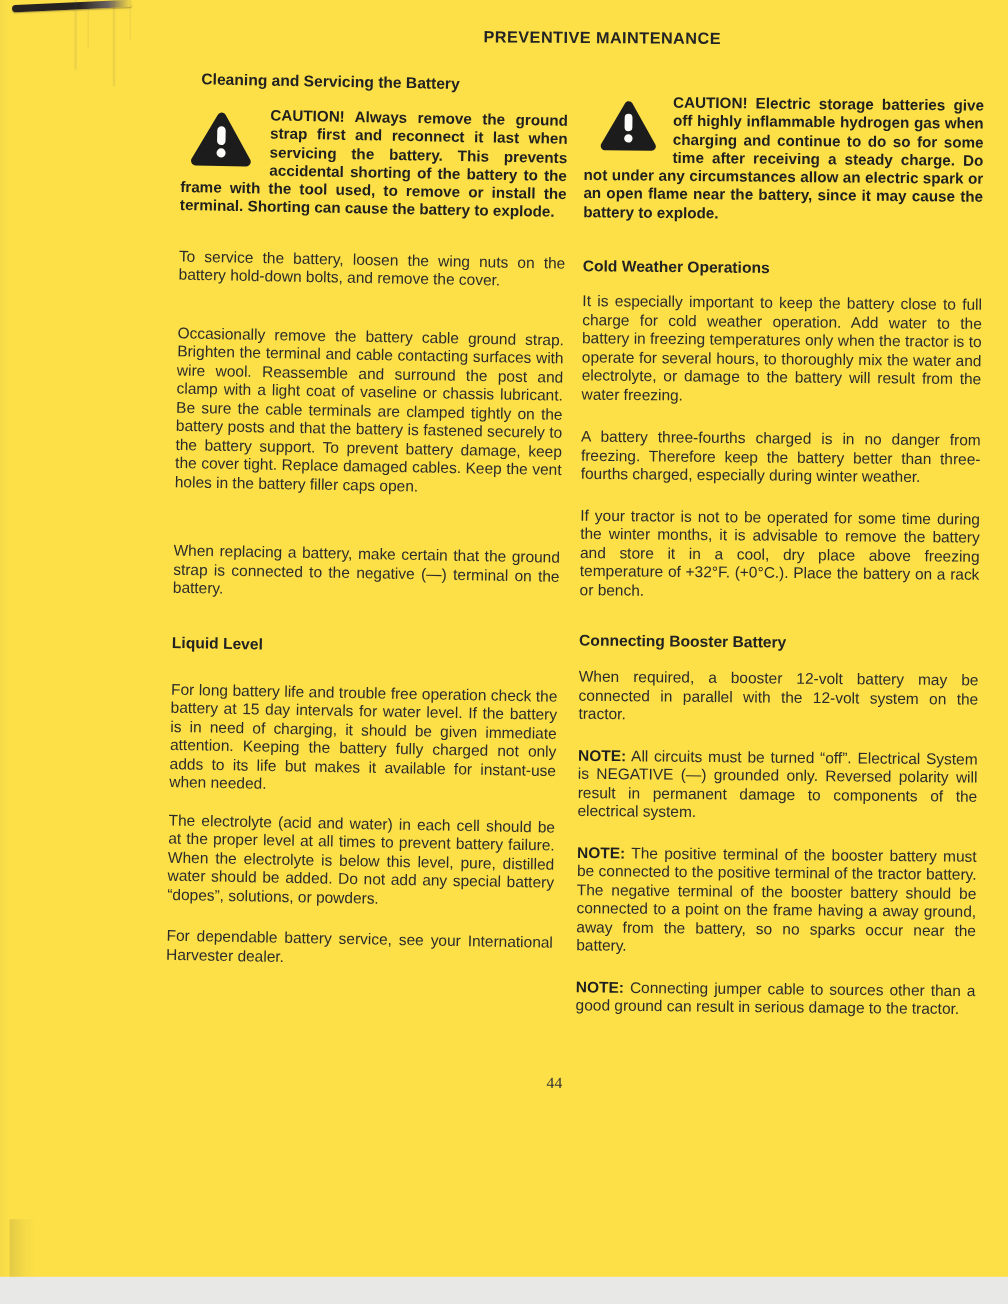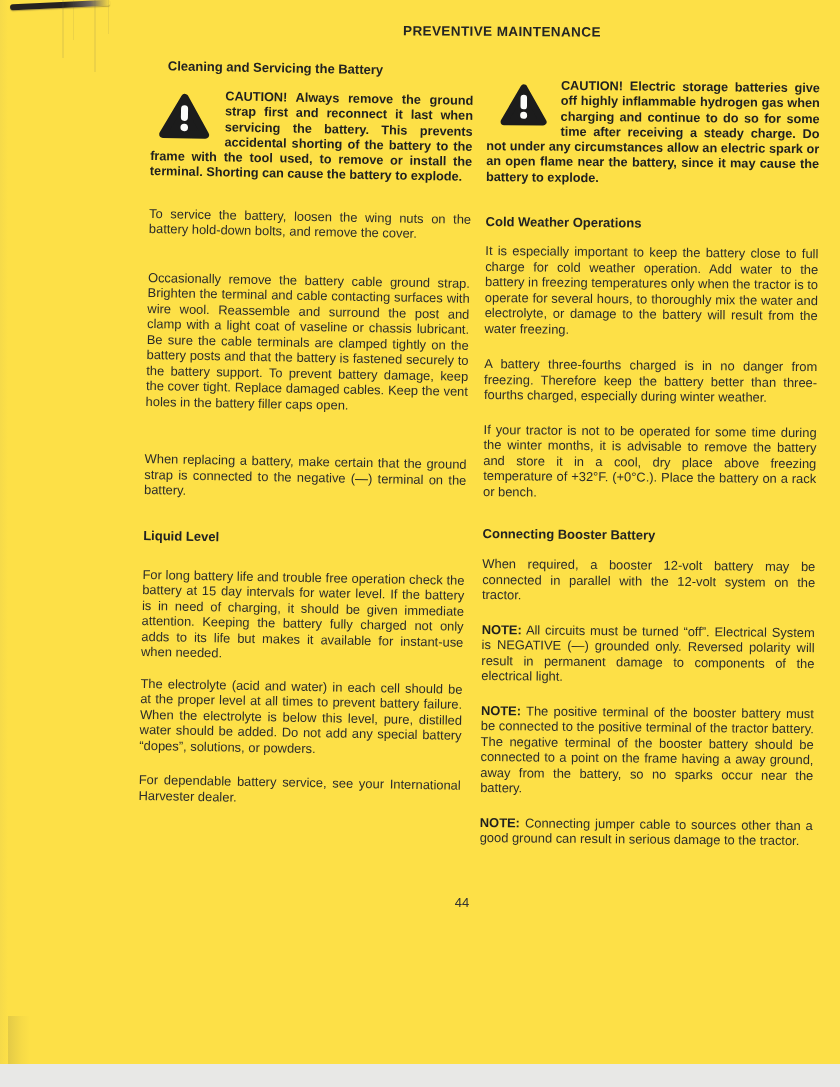--- a/index.html
+++ b/index.html
@@ -43,21 +43,21 @@
   
   .page-header {
     position: absolute; left: 403px; top: 24px;
     font-size: 13.5px; font-weight: bold; letter-spacing: 0.4px;
     color: #242424;
     transform: rotate(0.4deg);
     white-space: nowrap;
   }
   .page-number {
     position: absolute; left: 440px; top: 895px; width: 44px;
-    text-align: center; font-size: 13px; color: #333;
+    text-align: center; font-size: 13px; color: #333; font-family: Liberation Serif, serif;
   }
 
   
   .col { position: absolute; transform-origin: top left; }
   .col-left  { left: 152px; top: 58px;  width: 322px; transform: rotate(1.05deg); }
   .col-right { left: 487px; top: 78px;  width: 333px; transform: rotate(0.55deg); }
 
   .section-heading {
     font-size: 13px; font-weight: bold; color: #222;
     margin: 0; line-height: 16px;
@@ -160,21 +160,21 @@
     <h3 class="section-heading r-h1">Cold Weather Operations</h3>
     <p class="r-p1">It is especially important to keep the battery close to full charge for cold weather operation. Add water to the battery in freezing temperatures only when the tractor is to operate for several hours, to thoroughly mix the water and electrolyte, or damage to the battery will result from the water freezing.</p>
     <p class="r-p2">A battery three-fourths charged is in no danger from freezing. Therefore keep the battery better than three-fourths charged, especially during winter weather.</p>
     <p class="r-p3">If your tractor is not to be operated for some time during the winter months, it is advisable to remove the battery and store it in a cool, dry place above freezing temperature of +32°F. (+0°C.). Place the battery on a rack or bench.</p>
 
     <h3 class="section-heading r-h2">Connecting Booster Battery</h3>
     <p class="r-p4">When required, a booster 12-volt battery may be connected in parallel with the 12-volt system on the tractor.</p>
 
     <p class="r-n1">
       <span class="note-label">NOTE:</span>
-      <span>All circuits must be turned “off”. Electrical System is NEGATIVE (—) grounded only. Reversed polarity will result in permanent damage to components of the electrical light.</span>
+      <span>All circuits must be turned “off”. Electrical System is NEGATIVE (—) grounded only. Reversed polarity will result in permanent damage to components of the electrical system.</span>
     </p>
     <p class="r-n2">
       <span class="note-label">NOTE:</span>
       <span>The positive terminal of the booster battery must be connected to the positive terminal of the tractor battery. The negative terminal of the booster battery should be connected to a point on the frame having a away ground, away from the battery, so no sparks occur near the battery.</span>
     </p>
     <p class="r-n3">
       <span class="note-label">NOTE:</span>
       <span>Connecting jumper cable to sources other than a good ground can result in serious damage to the tractor.</span>
     </p>
   </div>

